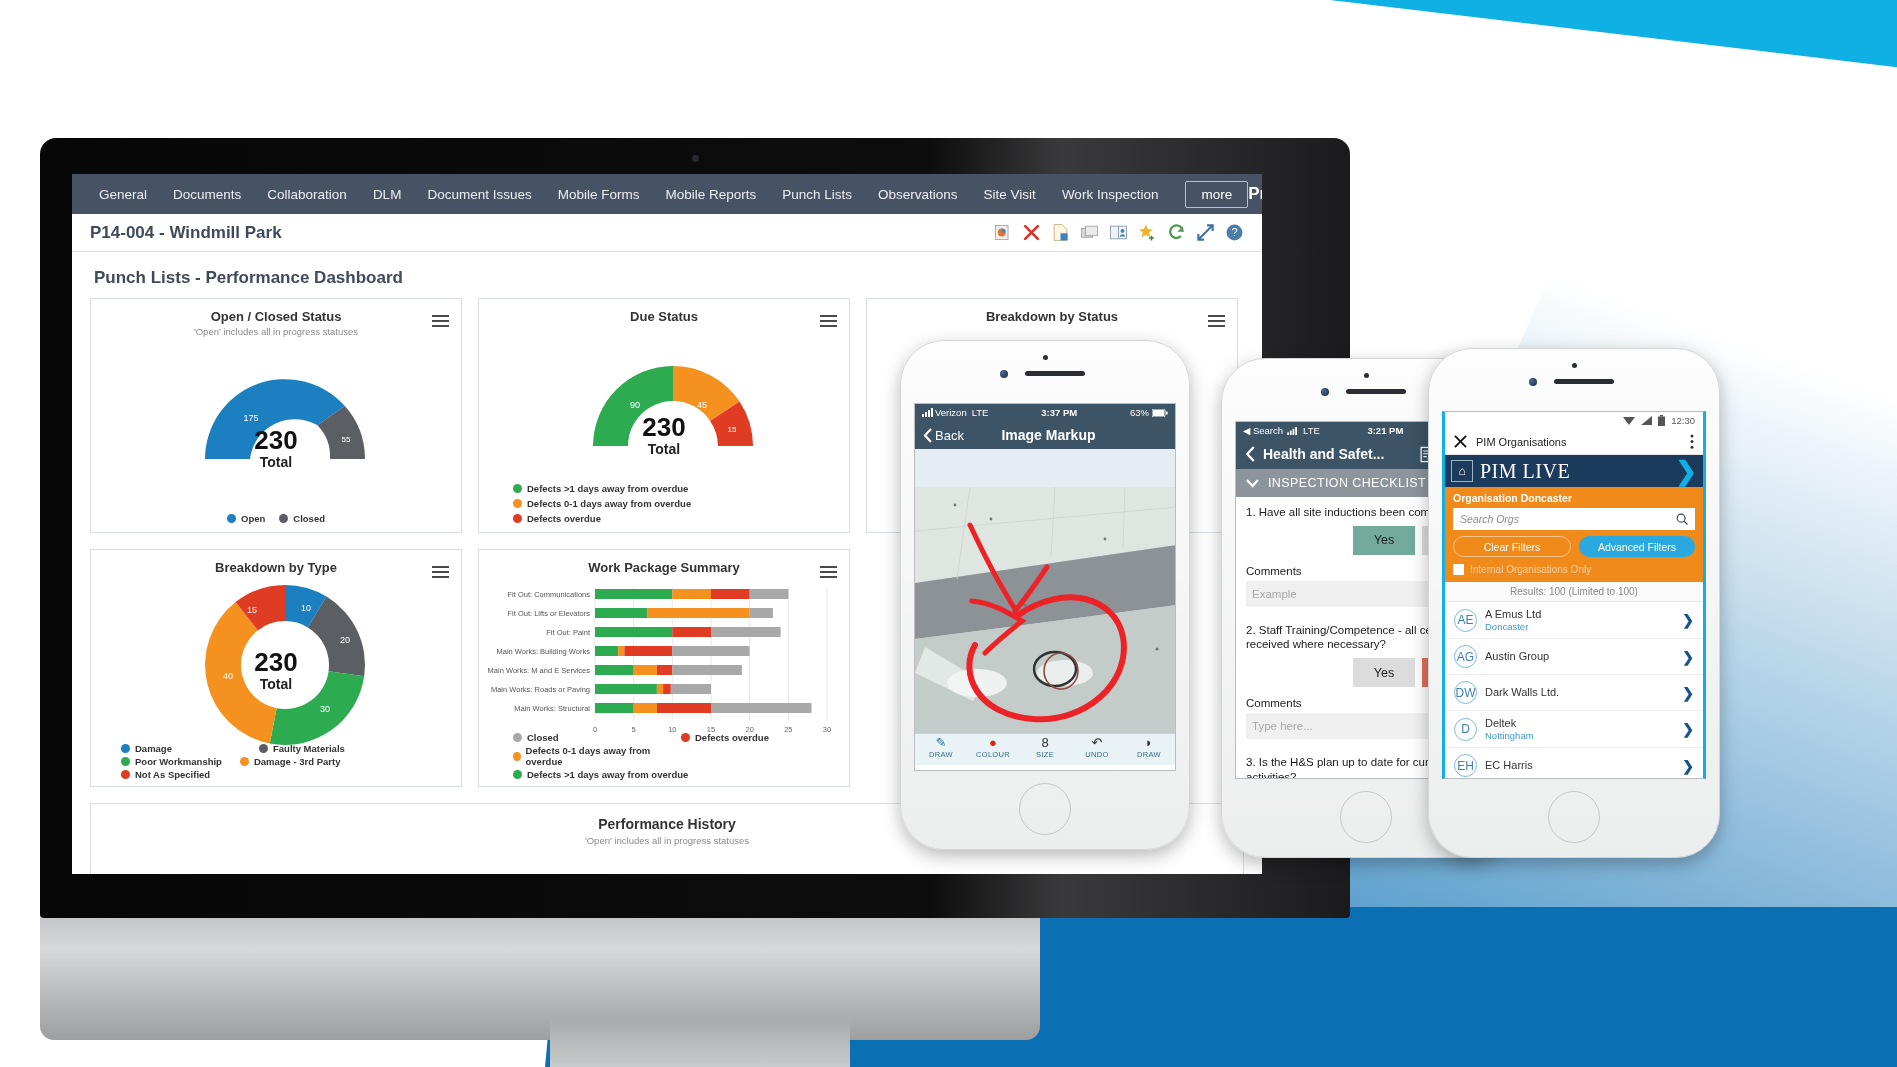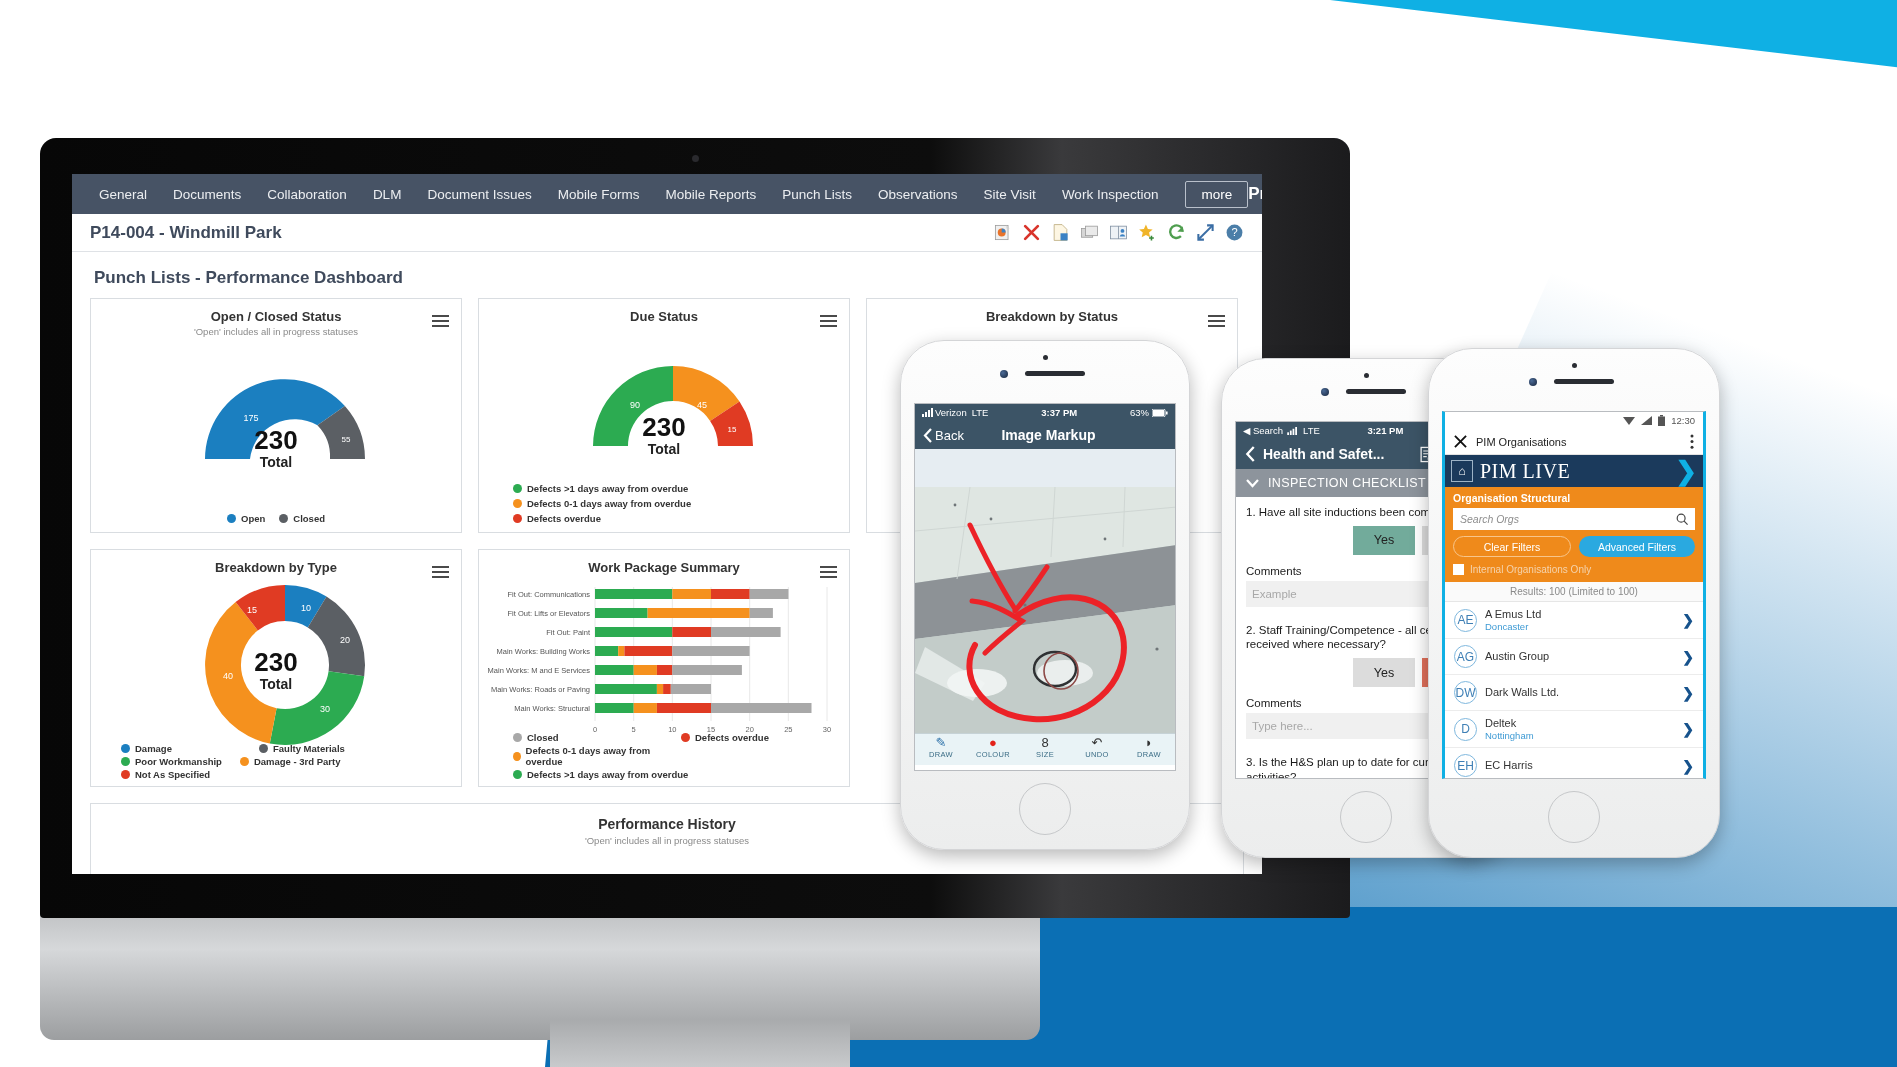--- a/index.html
+++ b/index.html
@@ -775,21 +775,21 @@
     <div class="pim-bar">
       <div class="pim-home">⌂</div>
       <div class="pim-logo">
         <span>PIM</span>
         <em>LIVE</em>
       </div>
       <div class="pim-chev">❯</div>
     </div>
 
     <div class="org-panel">
-      <div class="org-head">Organisation Structural</div>
+      <div class="org-head">Organisation Doncaster</div>
       <div class="org-search">
         <span>Search Orgs</span>
         <svg width="12" height="12" viewBox="0 0 14 14" style="margin-left:auto">
             <circle cx="6" cy="6" r="4.6" fill="none" stroke="#444" stroke-width="1.4"></circle>
             <path d="M9.5 9.5 L13.5 13.5" stroke="#444" stroke-width="1.4"></path>
           </svg>
       </div>
       <div class="org-btns">
         <div class="obtn clear">Clear Filters</div>
         <div class="obtn adv">Advanced Filters</div>

